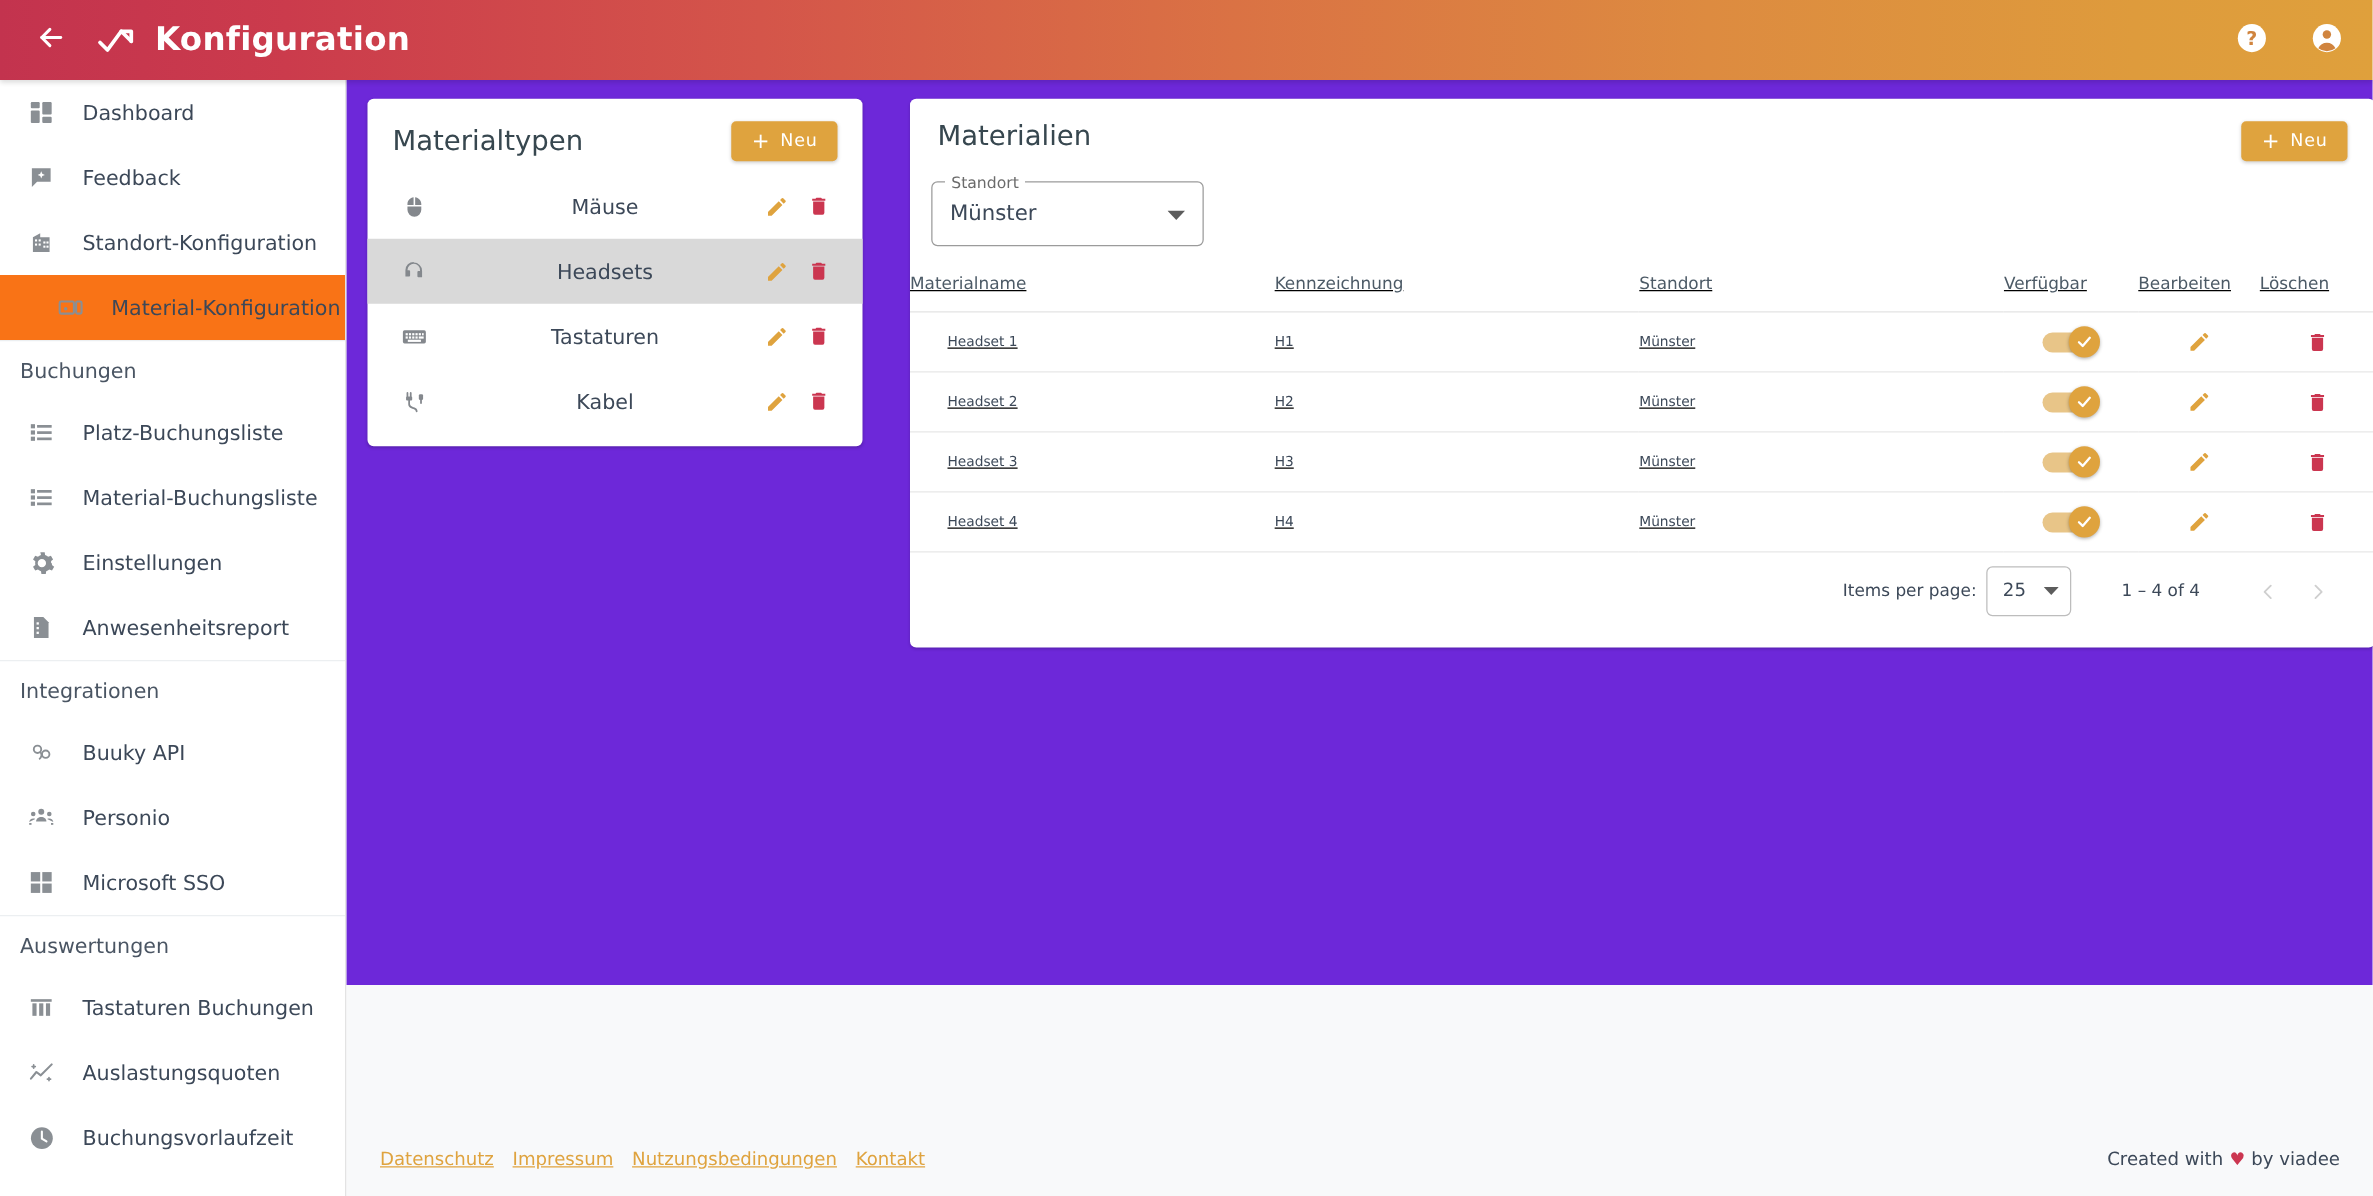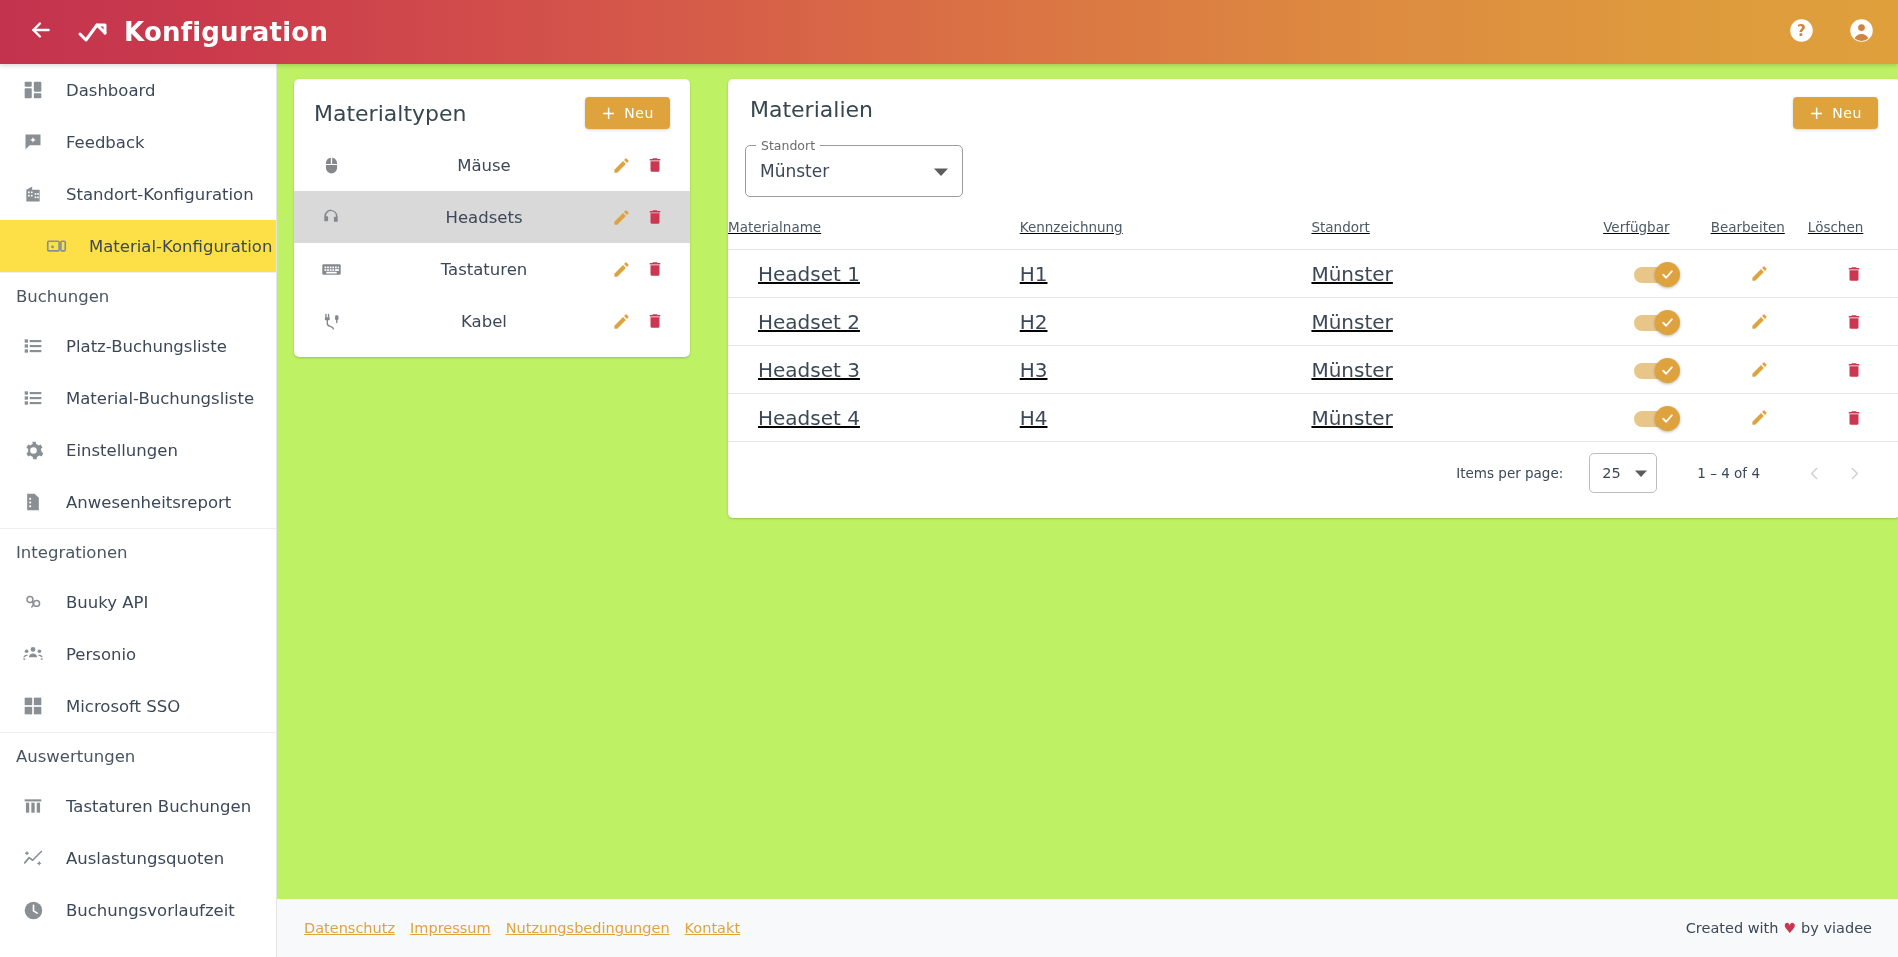--- a/index.html
+++ b/index.html
@@ -46,38 +46,38 @@
     background: #fff;
     border-right: 1px solid #e3e3e3;
     overflow: hidden;
     z-index: 10;
   }
   .nav-item {
     height: 52px; display: flex; align-items: center;
     padding-left: 18px; cursor: pointer;
     color: #3c4858; font-size: 16.5px;
   }
-  .nav-item.active { background: #fde047; padding-left: 41px; }
+  .nav-item.active { background: #f97316; padding-left: 41px; }
   .nav-icon {
     width: 30px; height: 24px; margin-right: 18px;
     display: flex; align-items: center; justify-content: center;
     color: #8a8f94; flex: 0 0 auto;
   }
   .nav-label { white-space: nowrap; }
   .nav-section {
     height: 48px; display: flex; align-items: center;
     padding-left: 16px; color: #4a5563; font-size: 16.5px;
     border-top: 1px solid #eceff1;
   }
 
   
   .content {
     position: absolute; top: 64px; left: 277px;
-    width: 1621px; height: 893px;
-    background: #bef264;
+    width: 1621px; height: 724px;
+    background: #6d28d9;
   }
 
   .card {
     background: #fff;
     border-radius: 5px;
     box-shadow: 0 1px 3px rgba(0,0,0,.13), 0 1px 2px rgba(0,0,0,.07);
   }
 
   
   .card-types {
@@ -146,21 +146,21 @@
   .select-arrow { color: #5c5c5c; }
 
   
   table.mat-table { width: 100%; border-collapse: collapse; margin-top: 22px; text-decoration: underline; }
   table.mat-table th {
     text-align: left; font-weight: 400; font-size: 13.5px;
     color: #4c5a66; padding: 0 0 14px 0;
     border-bottom: 1px solid #e4e4e4;
   }
   table.mat-table td {
-    font-size: 20px; color: #3c4858;
+    font-size: 11px; color: #3c4858;
     height: 48px; border-bottom: 1px solid #e8e8e8;
   }
   table.mat-table tr:last-child td { border-bottom: 1px solid #e8e8e8; }
   .c-name { padding-left: 30px; width: 285px; }
   .c-kenn { width: 285px; }
   .c-std  { width: 285px; }
   .c-avail, .c-edit, .c-del { text-align: center; }
   .c-avail { width: 105px; }
   .c-edit  { width: 95px; }
   .c-del   { width: 90px; }
@@ -188,21 +188,21 @@
   .cell-icon-btn {
     display: inline-flex; align-items: center; justify-content: center;
     width: 32px; height: 32px; cursor: pointer;
   }
 
   
   .paginator {
     display: flex; align-items: center; justify-content: flex-end;
     height: 62px; padding-right: 26px; gap: 0;
   }
-  .pg-label { font-size: 13.5px; color: #3c4858; margin-right: 26px; }
+  .pg-label { font-size: 13.5px; color: #3c4858; margin-right: 8px; }
   .pg-select {
     width: 68px; height: 40px; border: 1px solid #bdbdbd; border-radius: 5px;
     display: flex; align-items: center; justify-content: space-between;
     padding: 0 9px 0 12px; font-size: 14.5px; color: #3c4858; cursor: pointer;
   }
   .pg-range { font-size: 13.5px; color: #3c4858; margin: 0 34px 0 40px; }
   .pg-nav {
     width: 40px; height: 40px; display: flex; align-items: center;
     justify-content: center; color: #cfcfcf; cursor: default;
   }

